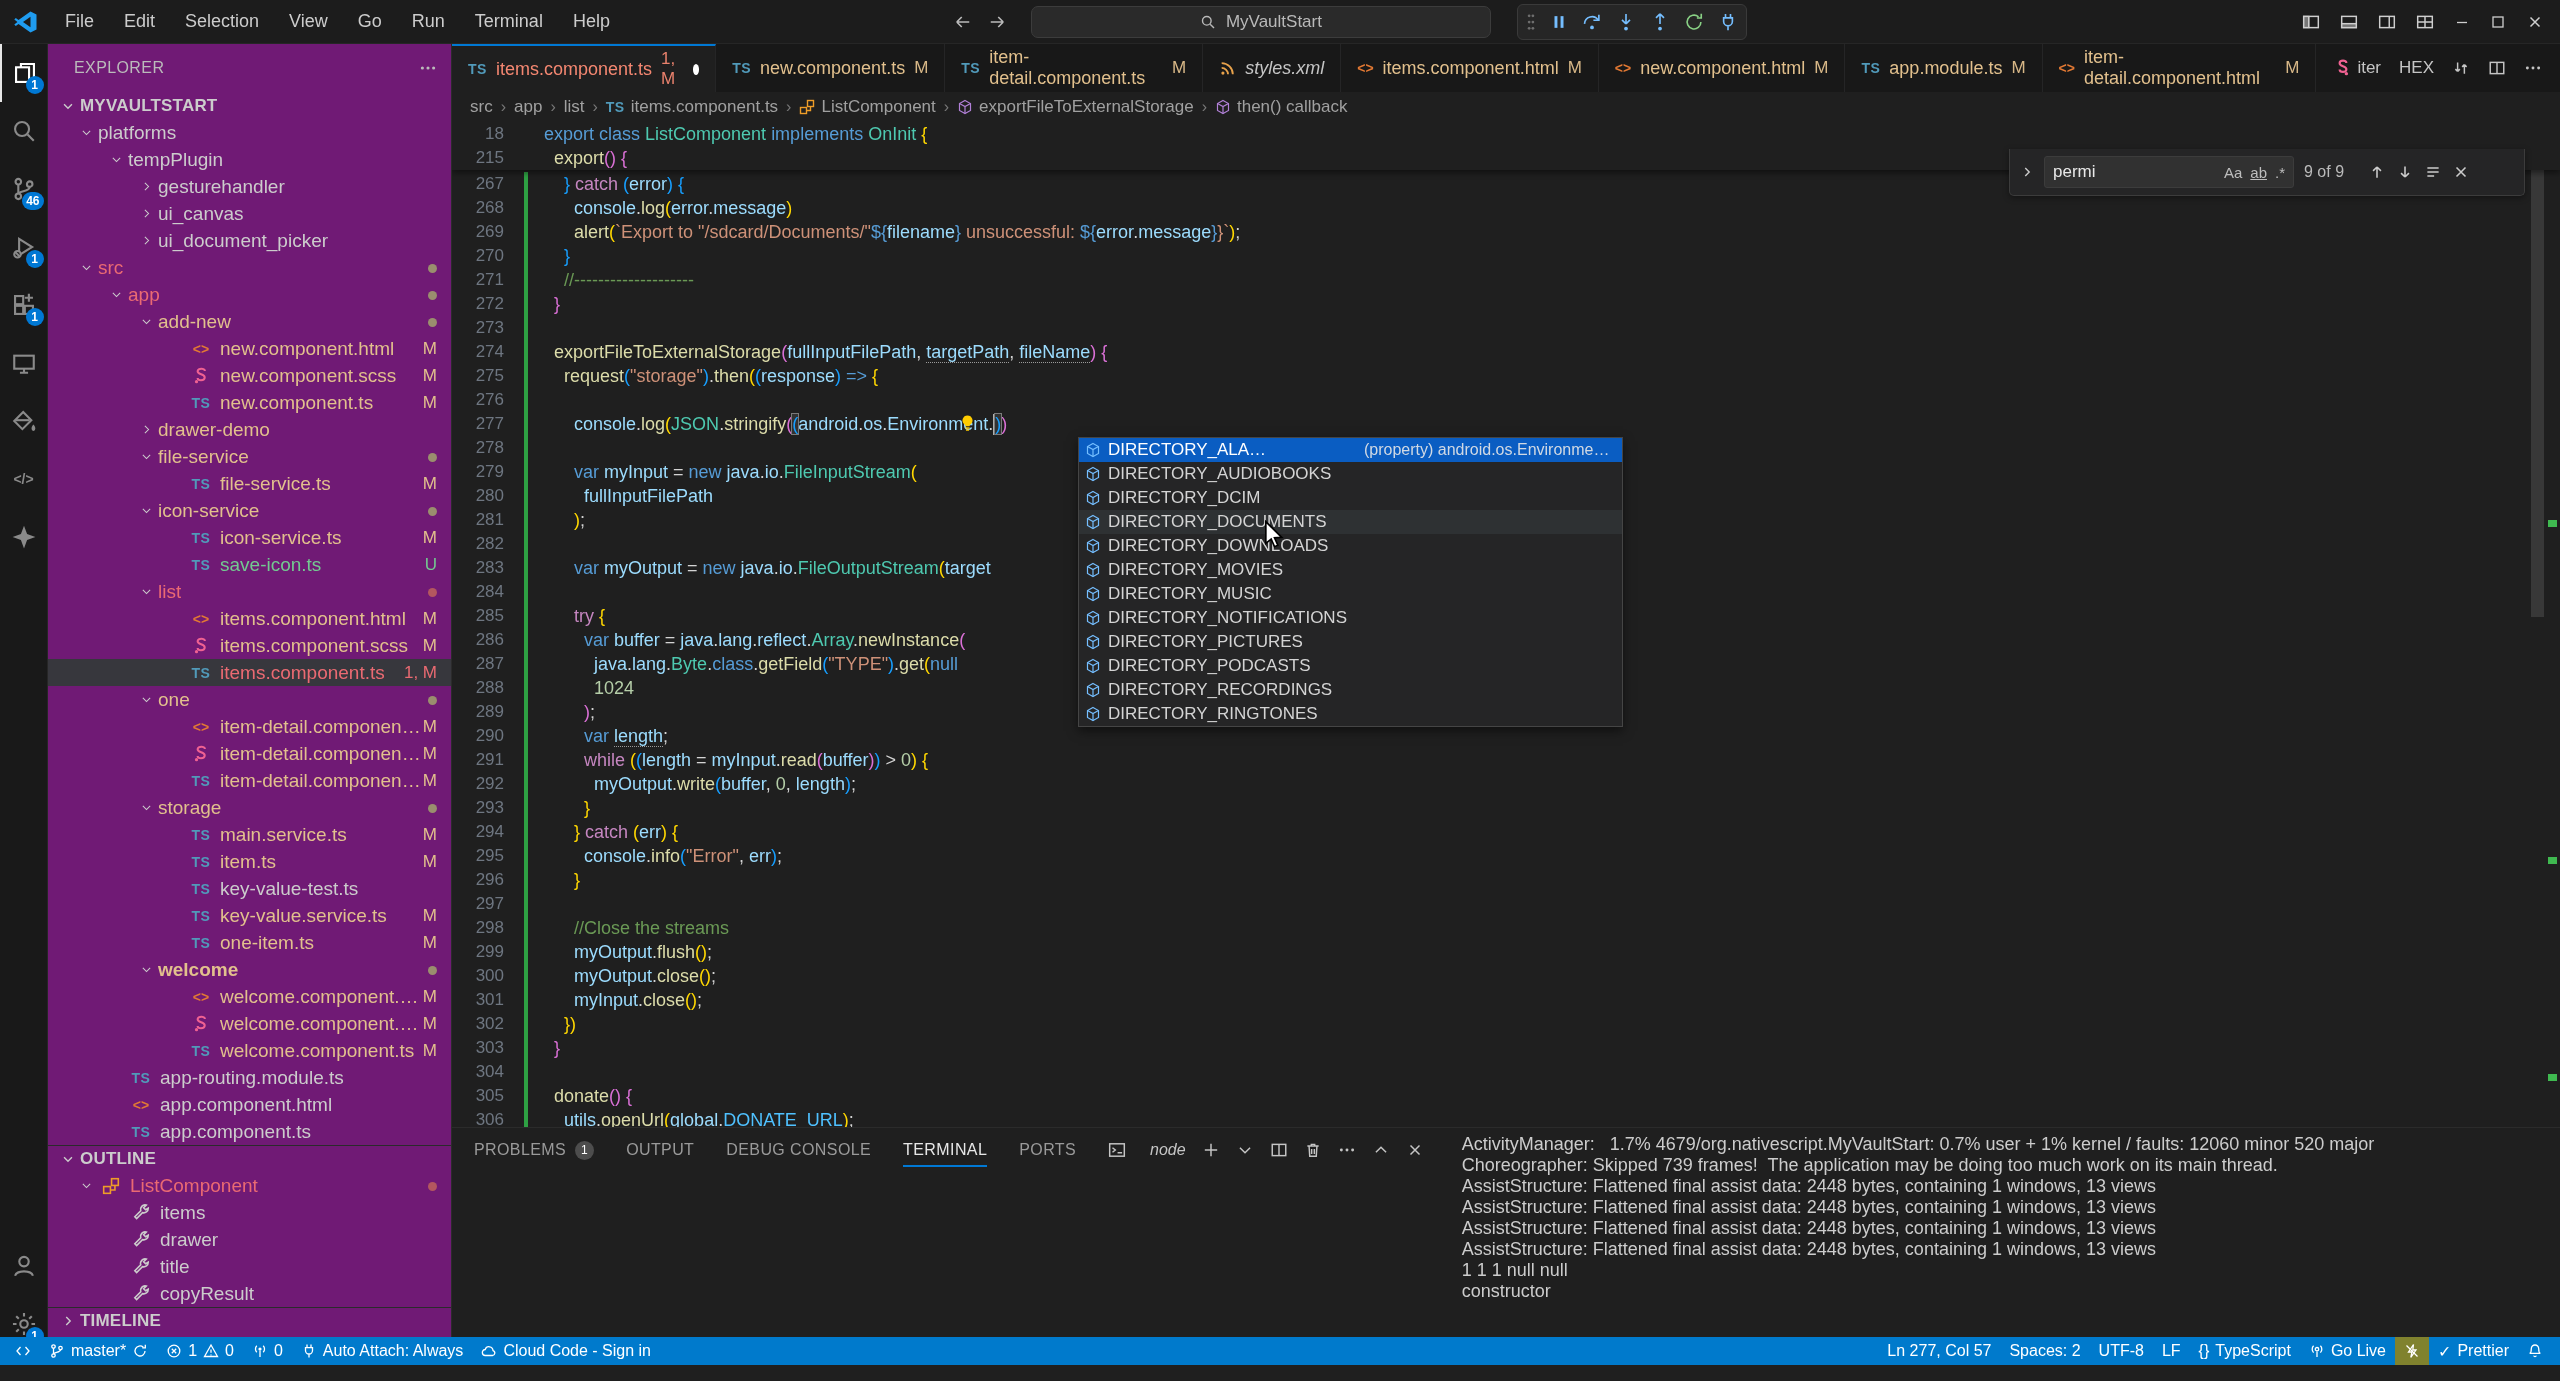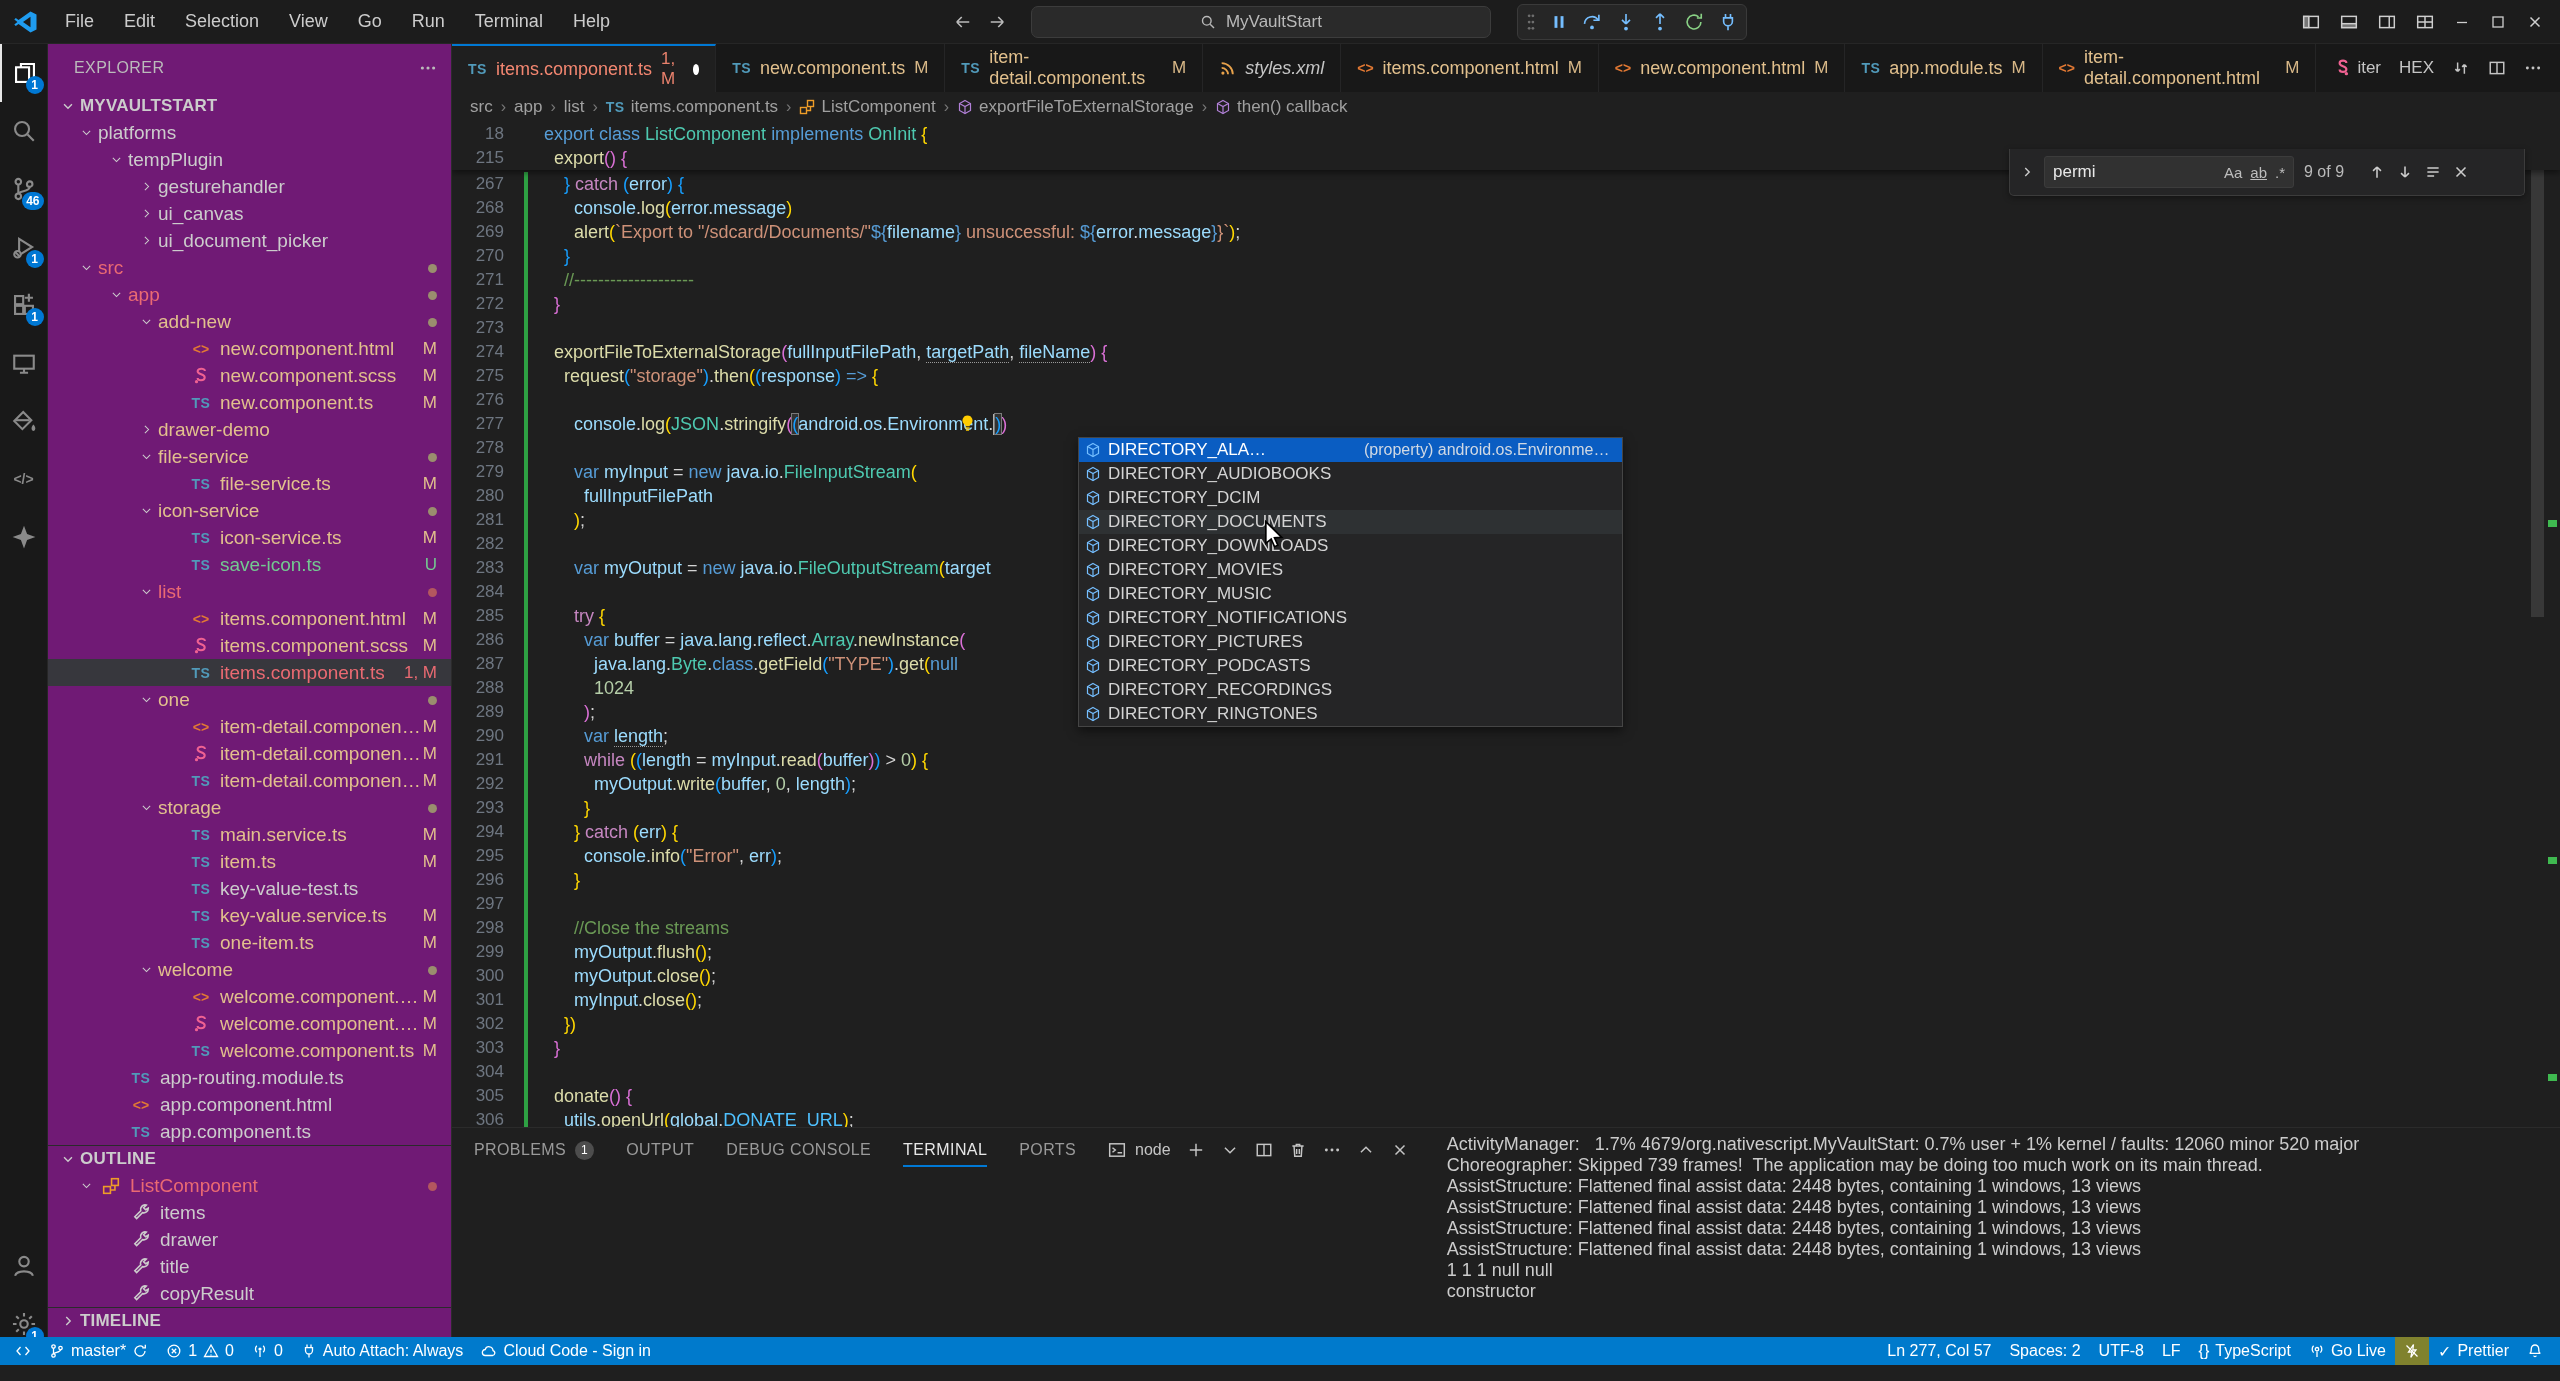--- a/index.html
+++ b/index.html
@@ -606,21 +606,21 @@
           <span class="bdg c-mod">M</span>
         </div>
         <div class="trow" style="padding-left: 116px;">
           <span class="chev"></span>
           <span class="fic">
             <span style="color:#519aba;font-size:14px;font-weight:bold;letter-spacing:.5px;">TS</span>
           </span>
           <span class="lbl c-mod">one-item.ts</span>
           <span class="bdg c-mod">M</span>
         </div>
-        <div class="trow" style="padding-left: 86px;">
+        <div class="trow" style="padding-left: 86px; font-weight: bold;">
           <span class="chev">
             <svg width="13" height="13" viewBox="0 0 16 16" fill="none" stroke="currentColor" stroke-width="1.3">
               <path d="M3.5 6l4.5 4.5L12.5 6"></path>
             </svg>
           </span>
           <span class="lbl c-mod">welcome</span>
           <span class="bdg"><span class="dot" style="background: rgb(154, 142, 110);"></span></span>
         </div>
         <div class="trow" style="padding-left: 116px;">
           <span class="chev"></span>
@@ -1282,21 +1282,21 @@
               <span>DEBUG CONSOLE</span>
             </div>
             <div class="ptab active">
               <span>TERMINAL</span>
             </div>
             <div class="ptab">
               <span>PORTS</span>
             </div>
           </div>
         <div id="panel-actions">
-            <span style="display: inline-flex; align-items: center; gap: 9px;">
+            <span style="display: inline-flex; align-items: center; gap: 24px; font-style: italic;">
               <span class="ic">
                 <svg width="18" height="18" viewBox="0 0 16 16" fill="none" stroke="currentColor" stroke-width="1.3">
                   <rect x="1.5" y="2.5" width="13" height="11"></rect>
                   <path d="M4 6l2.5 2L4 10M8.5 10.5h4"></path>
                 </svg>
               </span>
               <span>node</span>
             </span>
             <span class="ic" style="color: rgb(197, 197, 197);">
               <svg width="18" height="18" viewBox="0 0 16 16" fill="none" stroke="currentColor" stroke-width="1.3">

